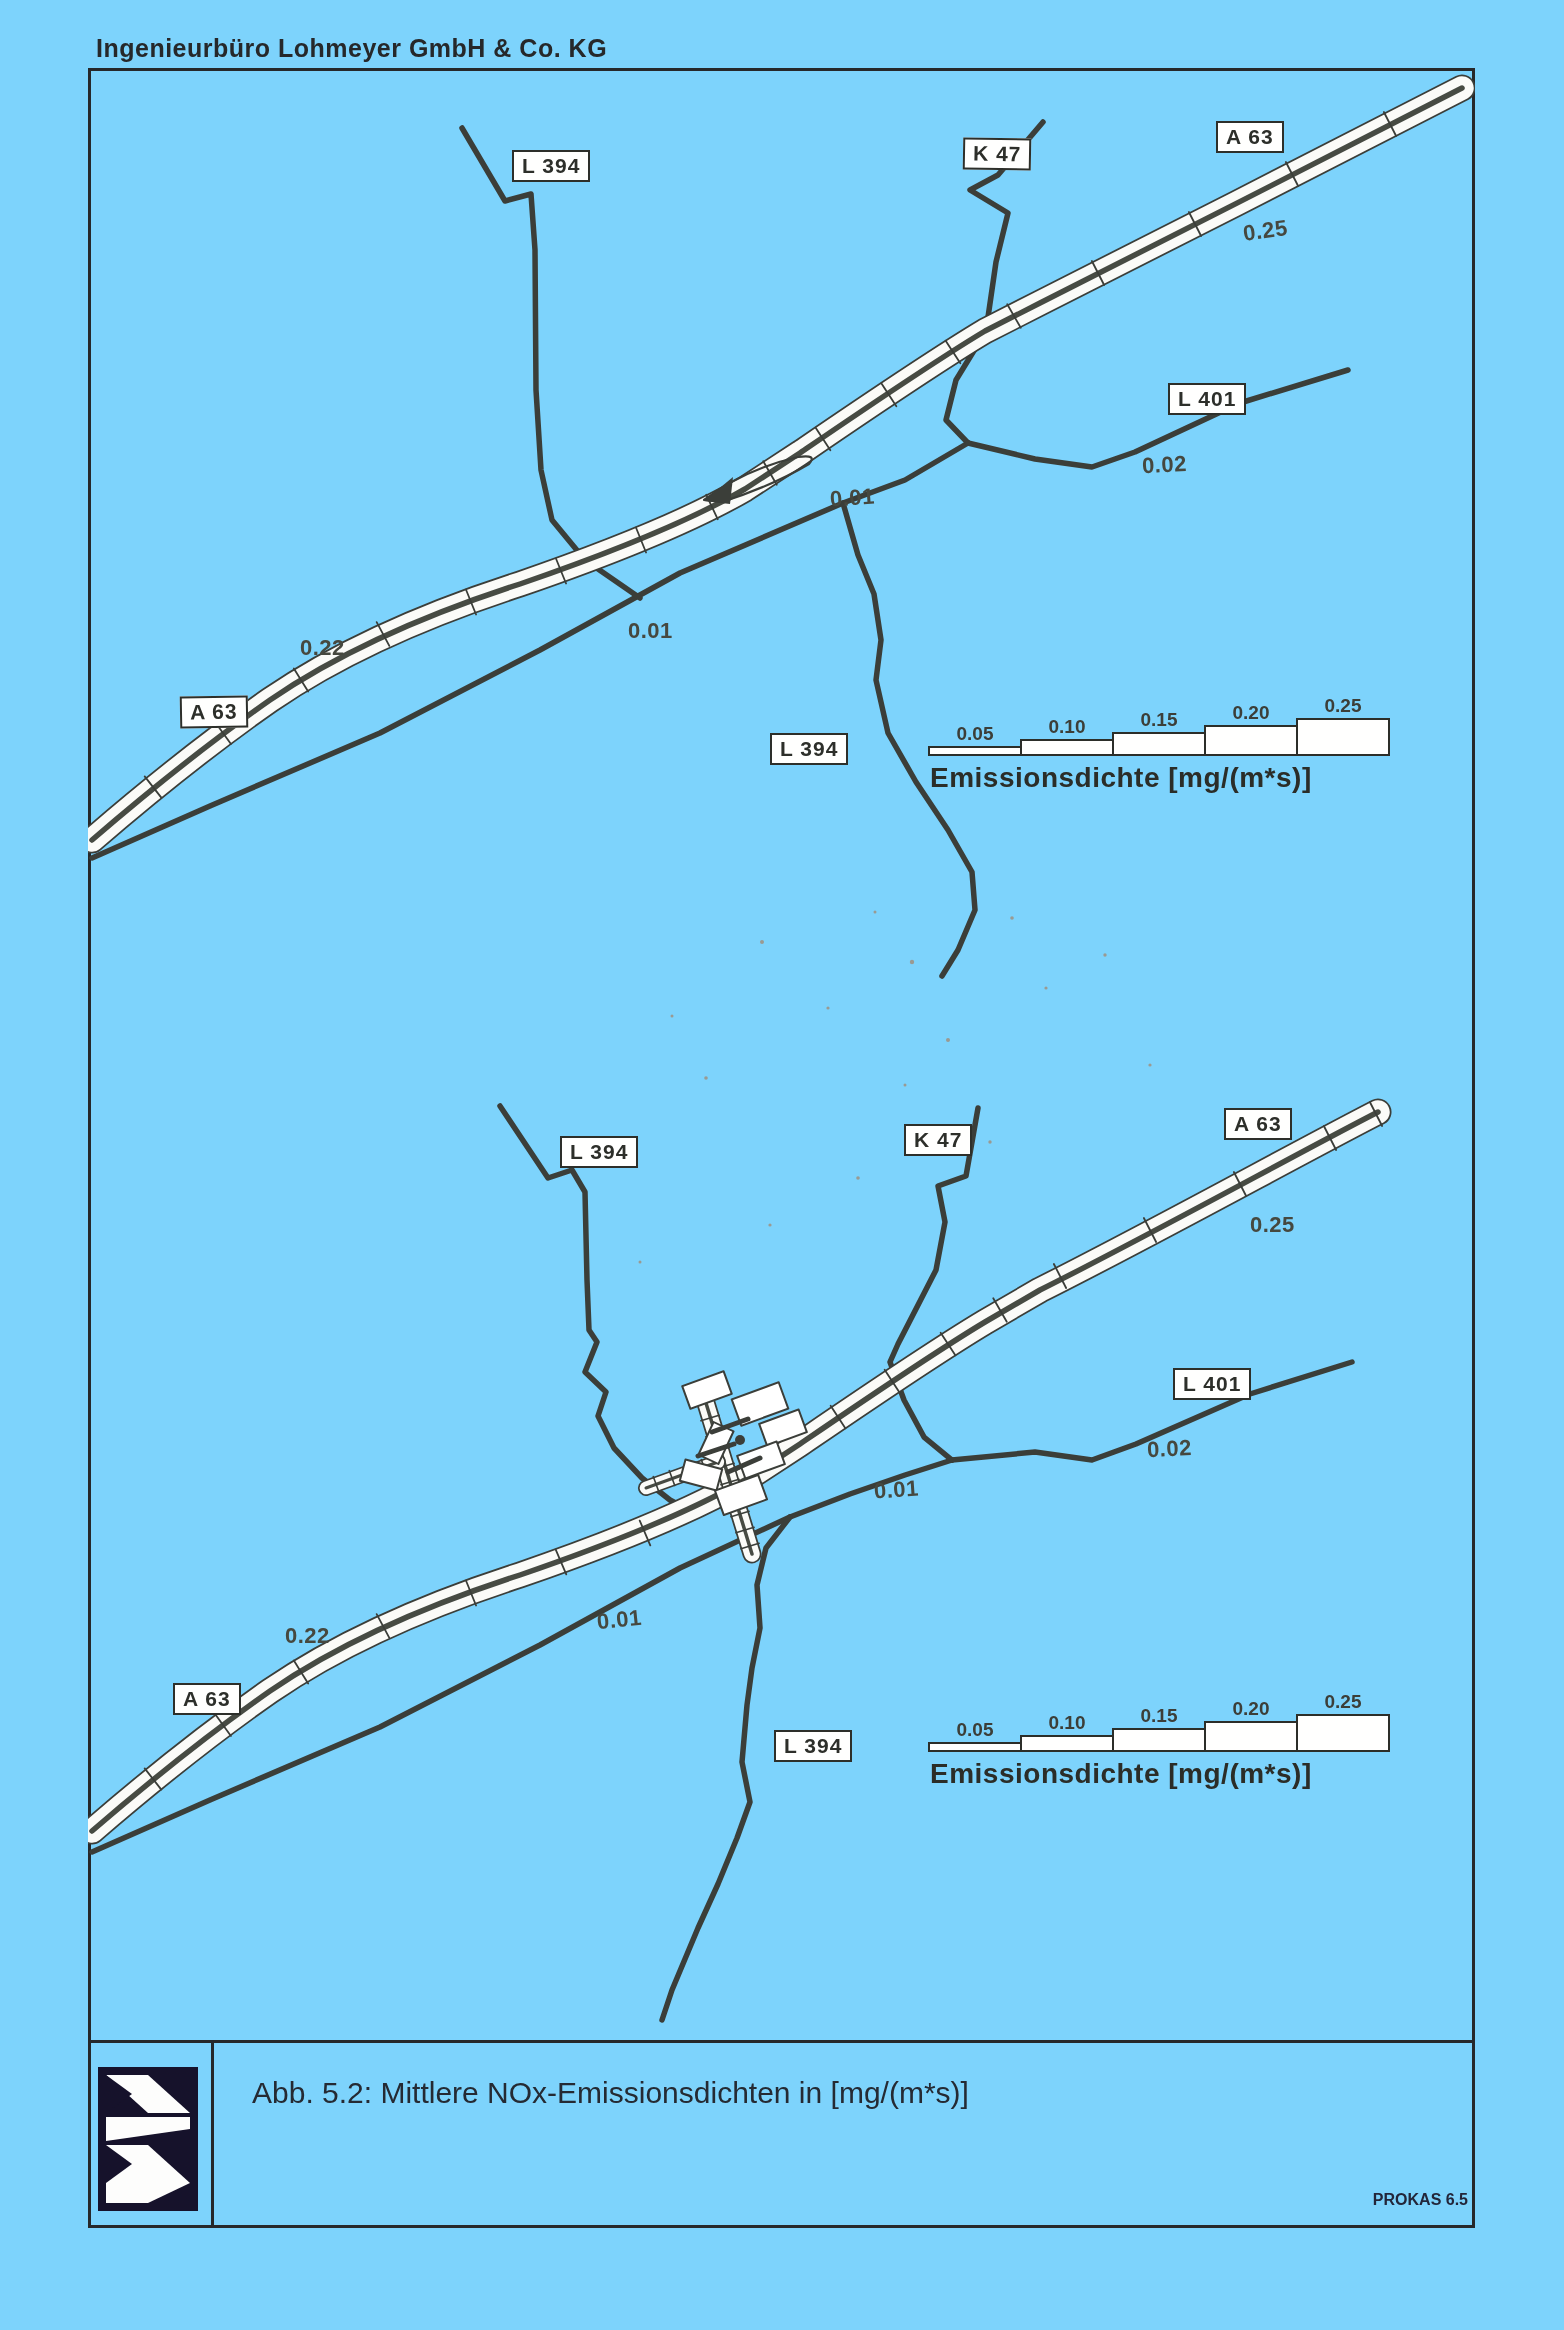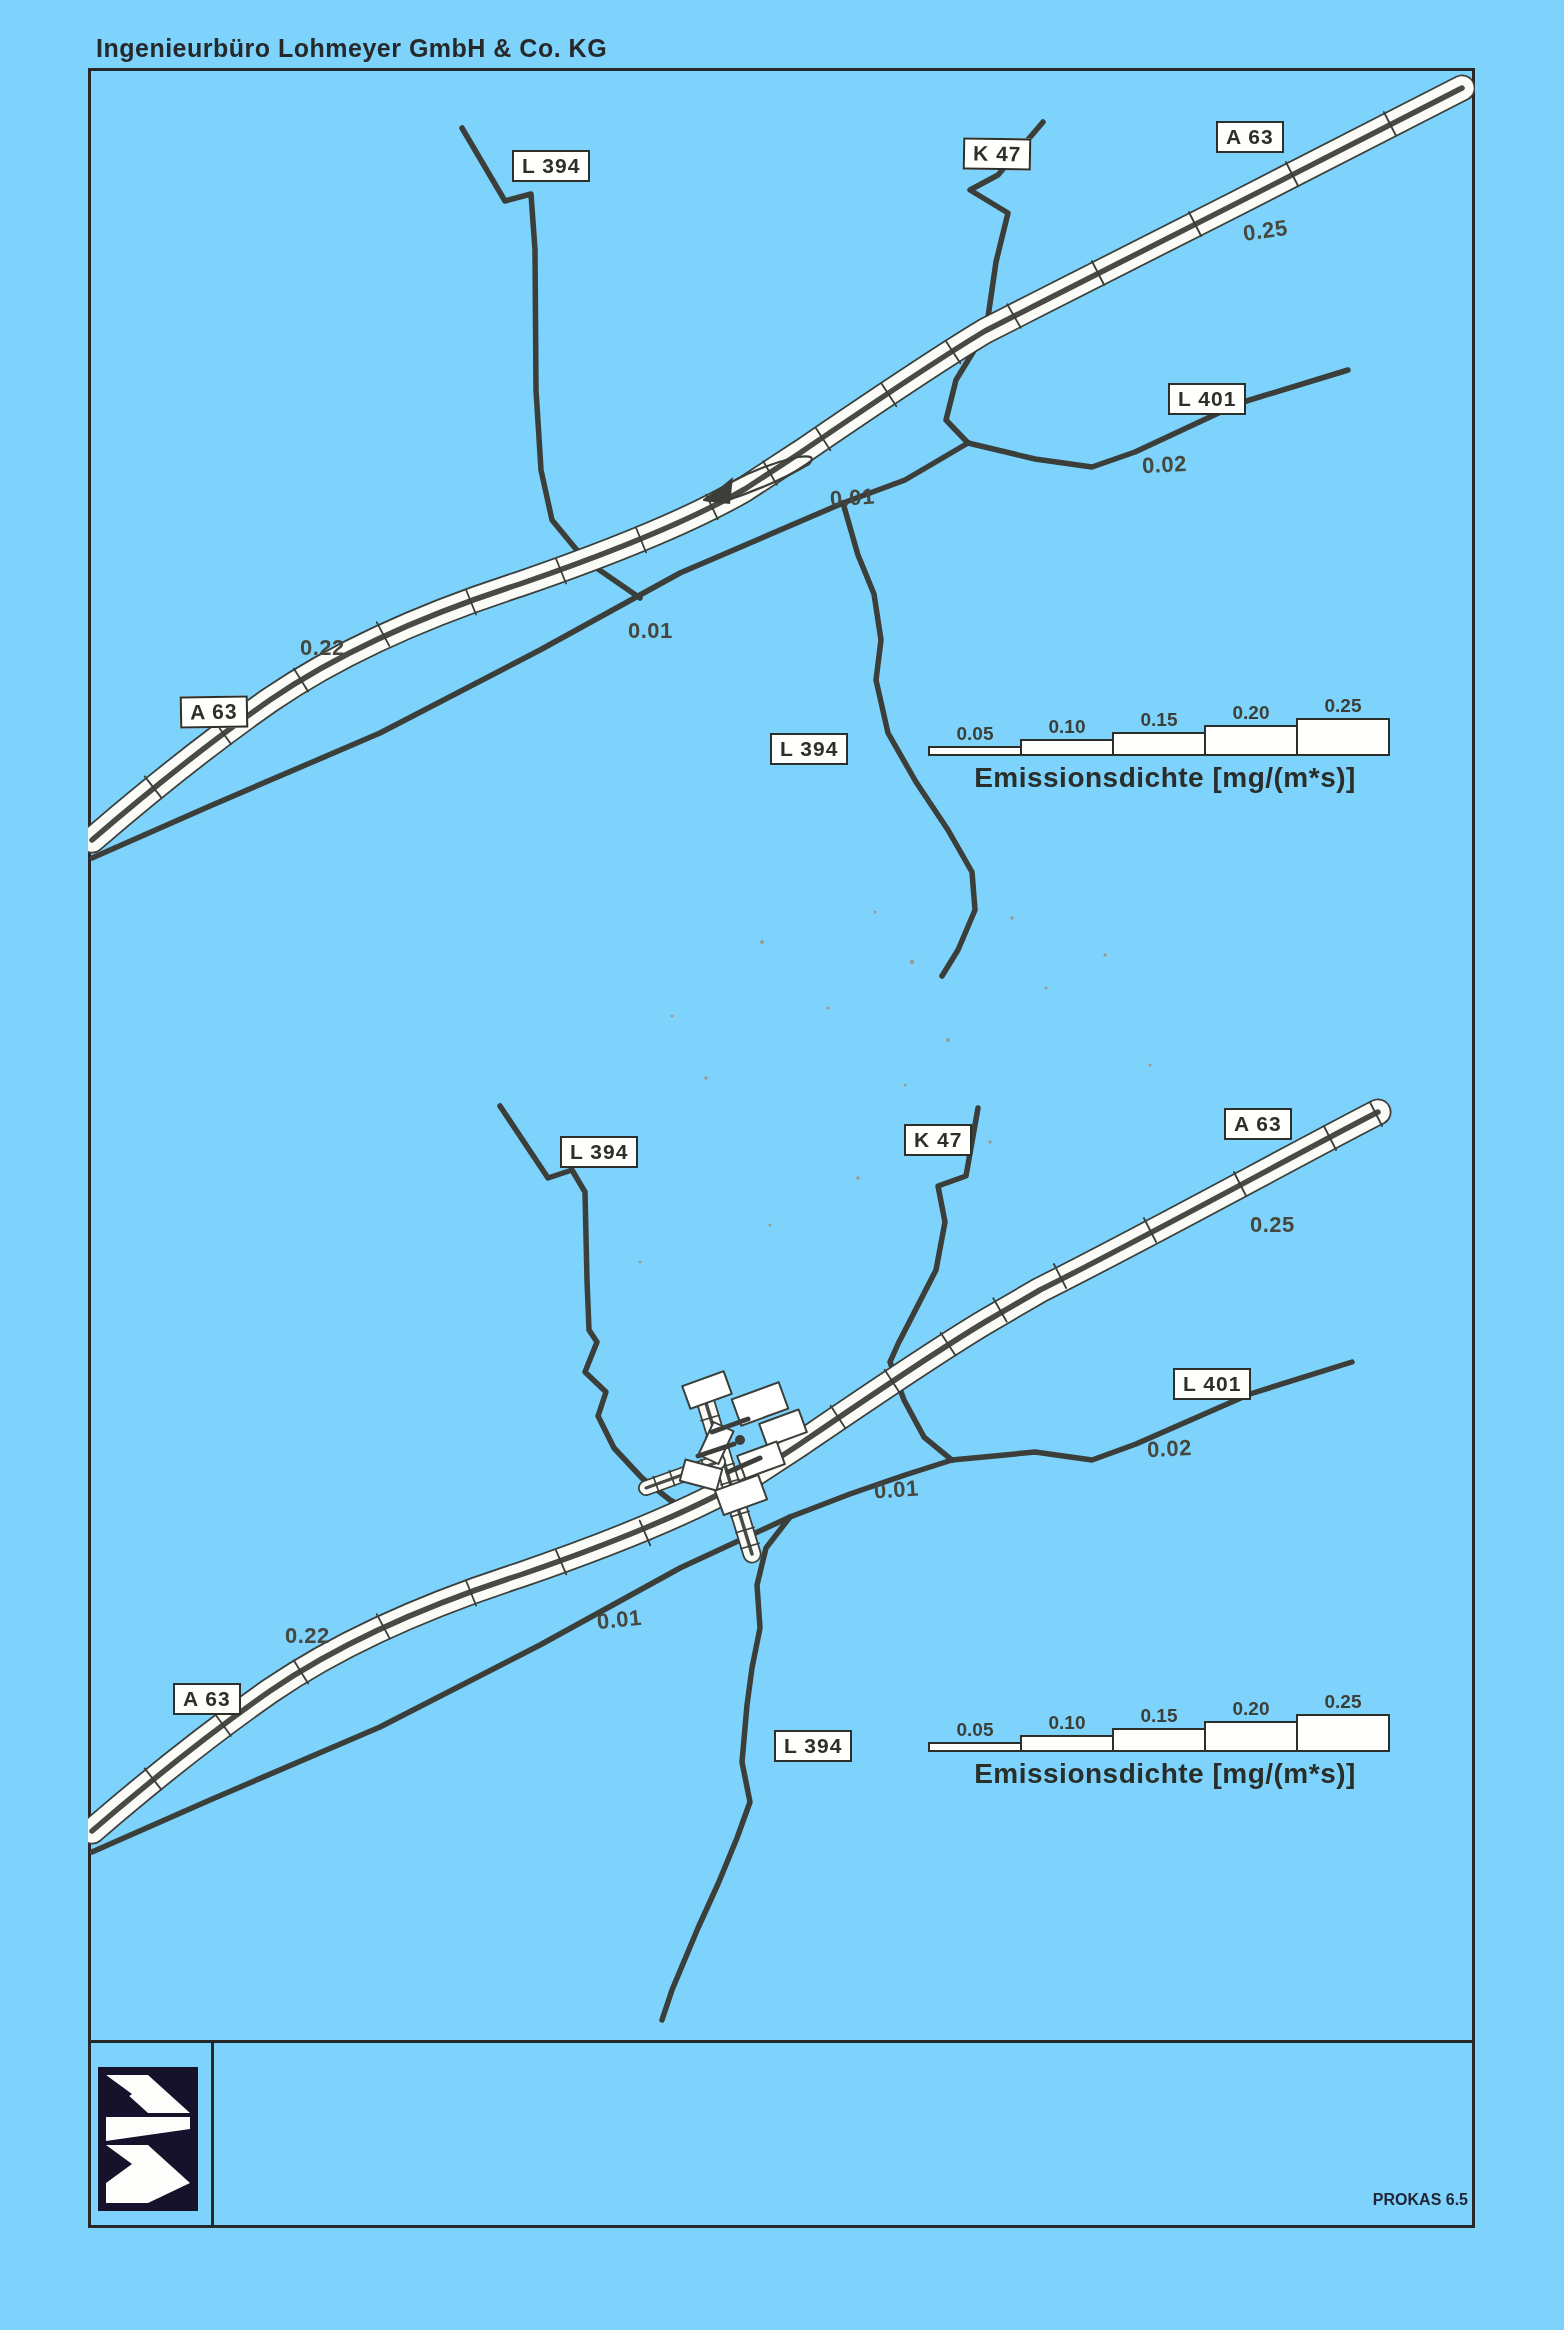--- a/index.html
+++ b/index.html
@@ -11,21 +11,21 @@
   .sep-v{position:absolute;left:211px;top:2043px;width:3px;height:182px;background:#26282a;}
   .map-svg{position:absolute;left:88px;top:68px;width:1387px;height:1972px;pointer-events:none;}
   .sign{position:absolute;display:inline-block;background:#fffffe;border:2.5px solid #2d2f2a;
         padding:2px 8px;font-size:21px;font-weight:700;color:#2d2f2a;letter-spacing:1px;white-space:nowrap;}
   .val{position:absolute;font-size:22px;font-weight:700;color:#46483f;letter-spacing:.5px;white-space:nowrap;}
   .legend{position:absolute;width:470px;}
   .bars{display:flex;align-items:flex-end;height:66px;}
   .step{position:relative;background:#fffffe;border:2px solid #2c2e29;margin-left:-2px;width:90px;}
   .step .lbl{position:absolute;bottom:100%;left:50%;transform:translateX(-50%);
              margin-bottom:3px;font-size:19px;font-weight:700;color:#3c3e38;}
-  .legend-title{text-align:center;font-size:28px;font-weight:600;color:#2b2d28;margin-top:6px;letter-spacing:.5px;}
+  .legend-title{text-align:left;font-size:28px;font-weight:600;color:#2b2d28;margin-top:6px;letter-spacing:.5px;}
   .caption{position:absolute;left:252px;top:2068px;font-size:30px;color:#252a33;line-height:49px;}
   .caption .l2{padding-left:130px;}
   .prokas{position:absolute;left:1318px;top:2191px;width:150px;text-align:right;
           font-size:16px;font-weight:700;color:#23263a;}
   .logo{position:absolute;left:98px;top:2066px;width:100px;height:146px;}
 </style>
 </head>
 <body>
 <div id="page">
 
@@ -244,17 +244,18 @@
 <svg class="logo" viewBox="0 0 100 144" xmlns="http://www.w3.org/2000/svg">
   <rect x="0" y="0" width="100" height="144" fill="#16122b"></rect>
   <polygon points="8,8 50,8 92,46 50,46" fill="#fdfdfc"></polygon>
   <polygon points="8,8 8,46 34,27" fill="#16122b"></polygon>
   <polygon points="8,50 92,50 92,62 8,74" fill="#fdfdfc"></polygon>
   <polygon points="8,78 50,78 92,116 50,136 8,136" fill="#fdfdfc"></polygon>
   <polygon points="8,78 8,116 34,97" fill="#16122b"></polygon>
 </svg>
 
 <div class="caption">
+  <div>Abb. 5.2: Mittlere NOx-Emissionsdichten in [mg/(m*s)]</div>
 </div>
 
 <div class="prokas">PROKAS 6.5</div>
 
 </div>
 
 </body></html>

